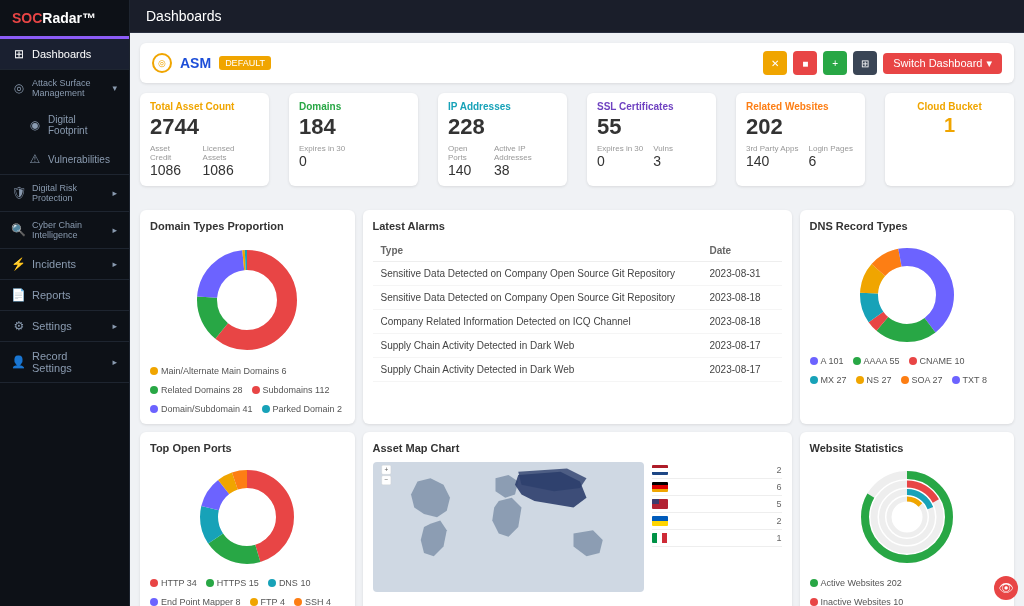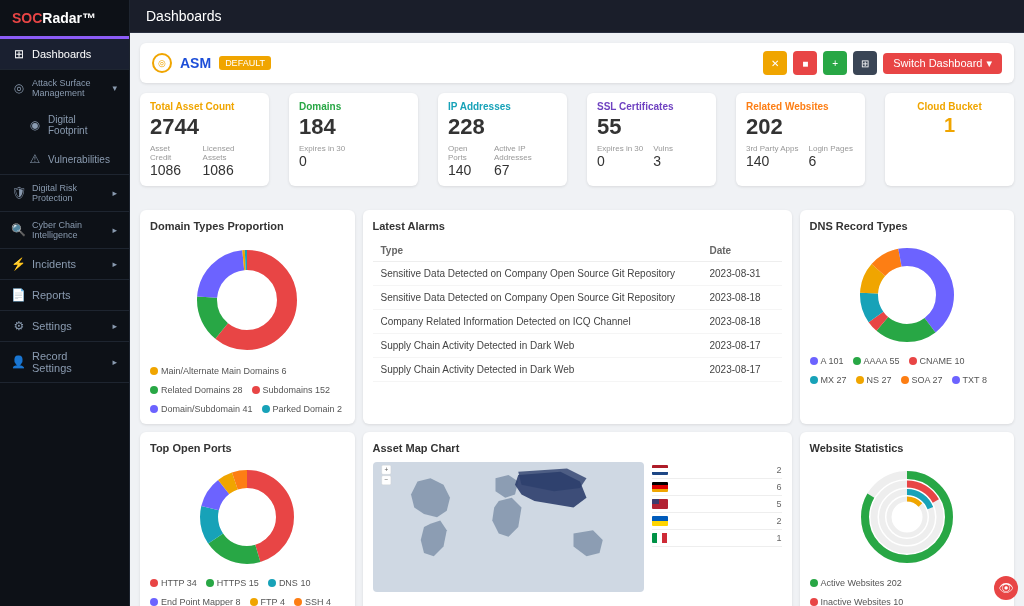--- a/index.html
+++ b/index.html
@@ -219,21 +219,21 @@
       <div class="stat-card">
         <div class="stat-card-title ip">IP Addresses</div>
         <div class="stat-main-value">228</div>
         <div class="stat-sub">
           <div class="stat-sub-item">
             <span class="stat-sub-label">Open Ports</span>
             <span class="stat-sub-value">140</span>
           </div>
           <div class="stat-sub-item">
             <span class="stat-sub-label">Active IP Addresses</span>
-            <span class="stat-sub-value">67</span>
+            <span class="stat-sub-value">38</span>
           </div>
         </div>
       </div>
 
       <div class="stat-card">
         <div class="stat-card-title ssl">SSL Certificates</div>
         <div class="stat-main-value">55</div>
         <div class="stat-sub">
           <div class="stat-sub-item">
             <span class="stat-sub-label">Expires in 30</span>
@@ -294,21 +294,21 @@
           <div class="legend-item">
             <div class="legend-dot" style="background:#f0a500;"></div>
             <span>Main/Alternate Main Domains 6</span>
           </div>
           <div class="legend-item">
             <div class="legend-dot" style="background:#28a745;"></div>
             <span>Related Domains 28</span>
           </div>
           <div class="legend-item">
             <div class="legend-dot" style="background:#e84545;"></div>
-            <span>Subdomains 152</span>
+            <span>Subdomains 112</span>
           </div>
           <div class="legend-item">
             <div class="legend-dot" style="background:#6c63ff;"></div>
             <span>Domain/Subdomain 41</span>
           </div>
           <div class="legend-item">
             <div class="legend-dot" style="background:#17a2b8;"></div>
             <span>Parked Domain 2</span>
           </div>
         </div>

